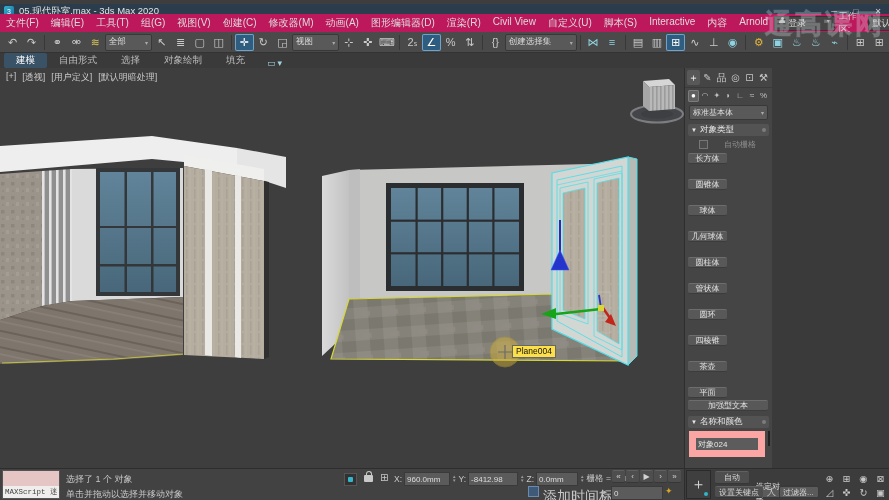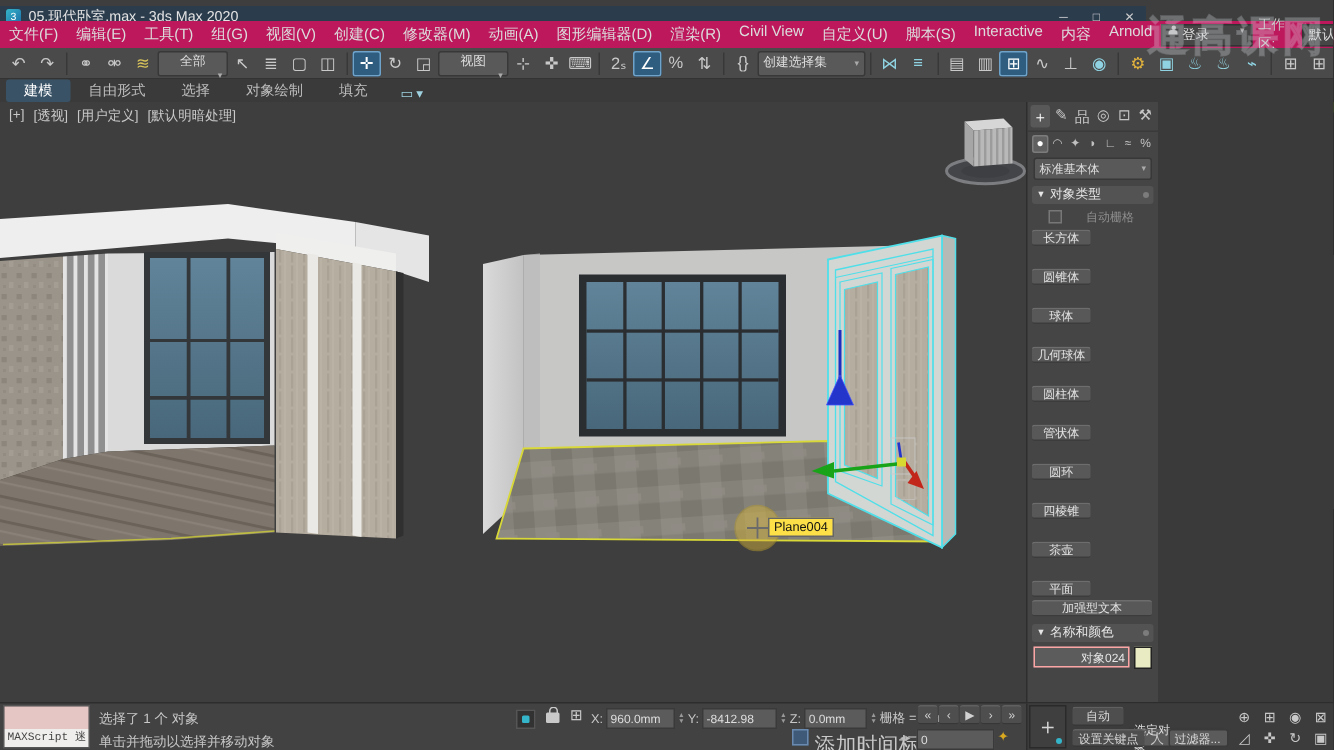--- a/index.html
+++ b/index.html
@@ -1,20 +1,20 @@
 <!DOCTYPE html>
 <html><head>
 <meta charset="utf-8">
 <style>
   html,body{margin:0;padding:0;background:#222;}
   .app{position:relative;width:889px;height:500px;overflow:hidden;
        font-family:"Liberation Sans","DejaVu Sans",sans-serif;
        background:#3e3e3e;color:#ccc;-webkit-user-select:none;}
   
-  .titlebar{position:absolute;left:0;top:4px;width:764px;height:14px;background:#2b3c4d;
+  .titlebar{position:absolute;left:0;top:4px;width:889px;height:14px;background:#2b3c4d;
             display:flex;align-items:center;font-size:9.5px;color:#e4e4e4;}
   .appicon{width:10px;height:10px;margin:0 5px 0 4px;border-radius:2px;
            background:linear-gradient(135deg,#35b5c9,#1b6fa8);display:flex;align-items:center;
            justify-content:center;font-size:7px;color:#fff;}
   .winbtns{margin-left:auto;display:flex;}
   .winbtn{width:22px;height:13px;display:flex;align-items:center;justify-content:center;
           font-size:8px;color:#cfcfcf;}
   .watermark{position:absolute;right:4px;top:6px;font-size:27px;font-weight:bold;
              letter-spacing:3px;color:rgba(225,230,235,0.10);
              -webkit-text-stroke:1px rgba(225,230,235,0.22);z-index:60;pointer-events:none;}
@@ -36,21 +36,21 @@
   .toolbar{position:absolute;left:0;top:32px;width:889px;height:21px;background:#4a4a4a;
            border-bottom:1px solid #333;display:flex;align-items:center;padding-left:3px;box-sizing:border-box;}
   .tb-group{display:flex;align-items:center;}
   .tb-sep{width:1px;height:15px;background:#383838;margin:0 3px;}
   .icon-btn{width:19px;height:17px;display:flex;align-items:center;justify-content:center;
             font-size:11px;color:#c9c9c9;border-radius:2px;}
   .icon-btn.active{background:#2e5d80;box-shadow:inset 0 0 0 1px #6fa3c9;color:#fff;}
   .dd{height:15px;background:#595959;border:1px solid #383838;border-radius:2px;display:flex;
       align-items:center;font-size:8.5px;color:#ddd;padding:0 3px;}
   .dd .caret{margin-left:auto;}
-  .dd.w48{width:48px;flex-direction:column;} .dd.w78{width:78px;}
+  .dd.w48{width:48px;} .dd.w78{width:78px;}
   
   .ribbon{position:absolute;left:0;top:53px;width:889px;height:15px;background:#3a3a3a;
           display:flex;align-items:flex-end;font-size:9.5px;color:#bdbdbd;border-bottom:7px solid #84cc16;}
   .ribbon-tab{padding:1px 12px;white-space:nowrap;}
   .ribbon-tab.active{background:#3a5266;color:#fff;border-radius:2px;margin-left:4px;}
   .ribbon-more{display:flex;align-items:center;gap:2px;margin-left:10px;color:#9fd2e0;font-size:9px;}
   
   .viewport{position:absolute;left:0;top:68px;width:684px;height:400px;background:#3e3e3e;
             box-shadow:inset 0 0 0 1px rgba(195,195,60,0.45);}
   .vp-label{position:absolute;left:6px;top:3px;display:flex;gap:6px;font-size:9px;color:#c9c9c9;z-index:5;}
@@ -72,22 +72,22 @@
            align-items:center;padding:0 3px;color:#e6e6e6;font-size:8.5px;gap:3px;}
   .rollout .pin{margin-left:auto;width:4px;height:4px;border-radius:50%;background:#7c7c7c;}
   .autogrid{display:flex;align-items:center;gap:16px;margin:3px 0 2px 14px;color:#8d8d8d;font-size:8px;}
   .checkbox{width:7px;height:7px;border:1px solid #777;background:#4c4c4c;}
   .btn-grid{display:flex;flex-wrap:wrap;gap:15px;padding:1px 3px;}
   .objbtn{width:39px;height:11px;background:#585858;border-radius:2px;border-top:1px solid #6d6d6d;
           border-bottom:1px solid #3c3c3c;font-size:8px;color:#e2e2e2;display:flex;align-items:center;
           justify-content:center;box-sizing:border-box;}
   .objbtn.wide{width:80px;}
   .namerow{display:flex;gap:3px;padding:3px 4px;}
-  .nameinput{width:58px;height:12px;background:#5c5c5c;border:1px solid #fca5a5;color:#e6e6e6;
-             font-size:8px;padding:0 2px;font-family:inherit;text-align:right;}
+  .nameinput{width:58px;height:12px;background:#5c5c5c;border:7px solid #fca5a5;color:#e6e6e6;
+             font-size:8px;padding:0 2px;font-family:inherit;}
   .swatch{width:13px;height:13px;border:1px solid #222;}
   
   .statusbar{position:absolute;left:0;top:468px;width:889px;height:32px;background:#424242;border-top:1px solid #2d2d2d;}
   .msbox{position:absolute;left:2px;top:1px;width:58px;height:29px;border:1px solid #555;box-sizing:border-box;}
   .ms-pink{height:15px;background:#e5c6c4;}
   .ms-white{height:12px;background:#efeeec;color:#444;font-size:7.5px;
             font-family:"Liberation Mono","DejaVu Sans Mono",monospace;padding-left:2px;line-height:12px;}
   .sel-status{position:absolute;left:66px;top:4px;font-size:9px;color:#c8c8c8;}
   .prompt{position:absolute;left:66px;top:19px;font-size:9px;color:#c8c8c8;}
   .iso-icon{position:absolute;left:344px;top:4px;width:11px;height:11px;background:#323232;border:1px solid #555;

